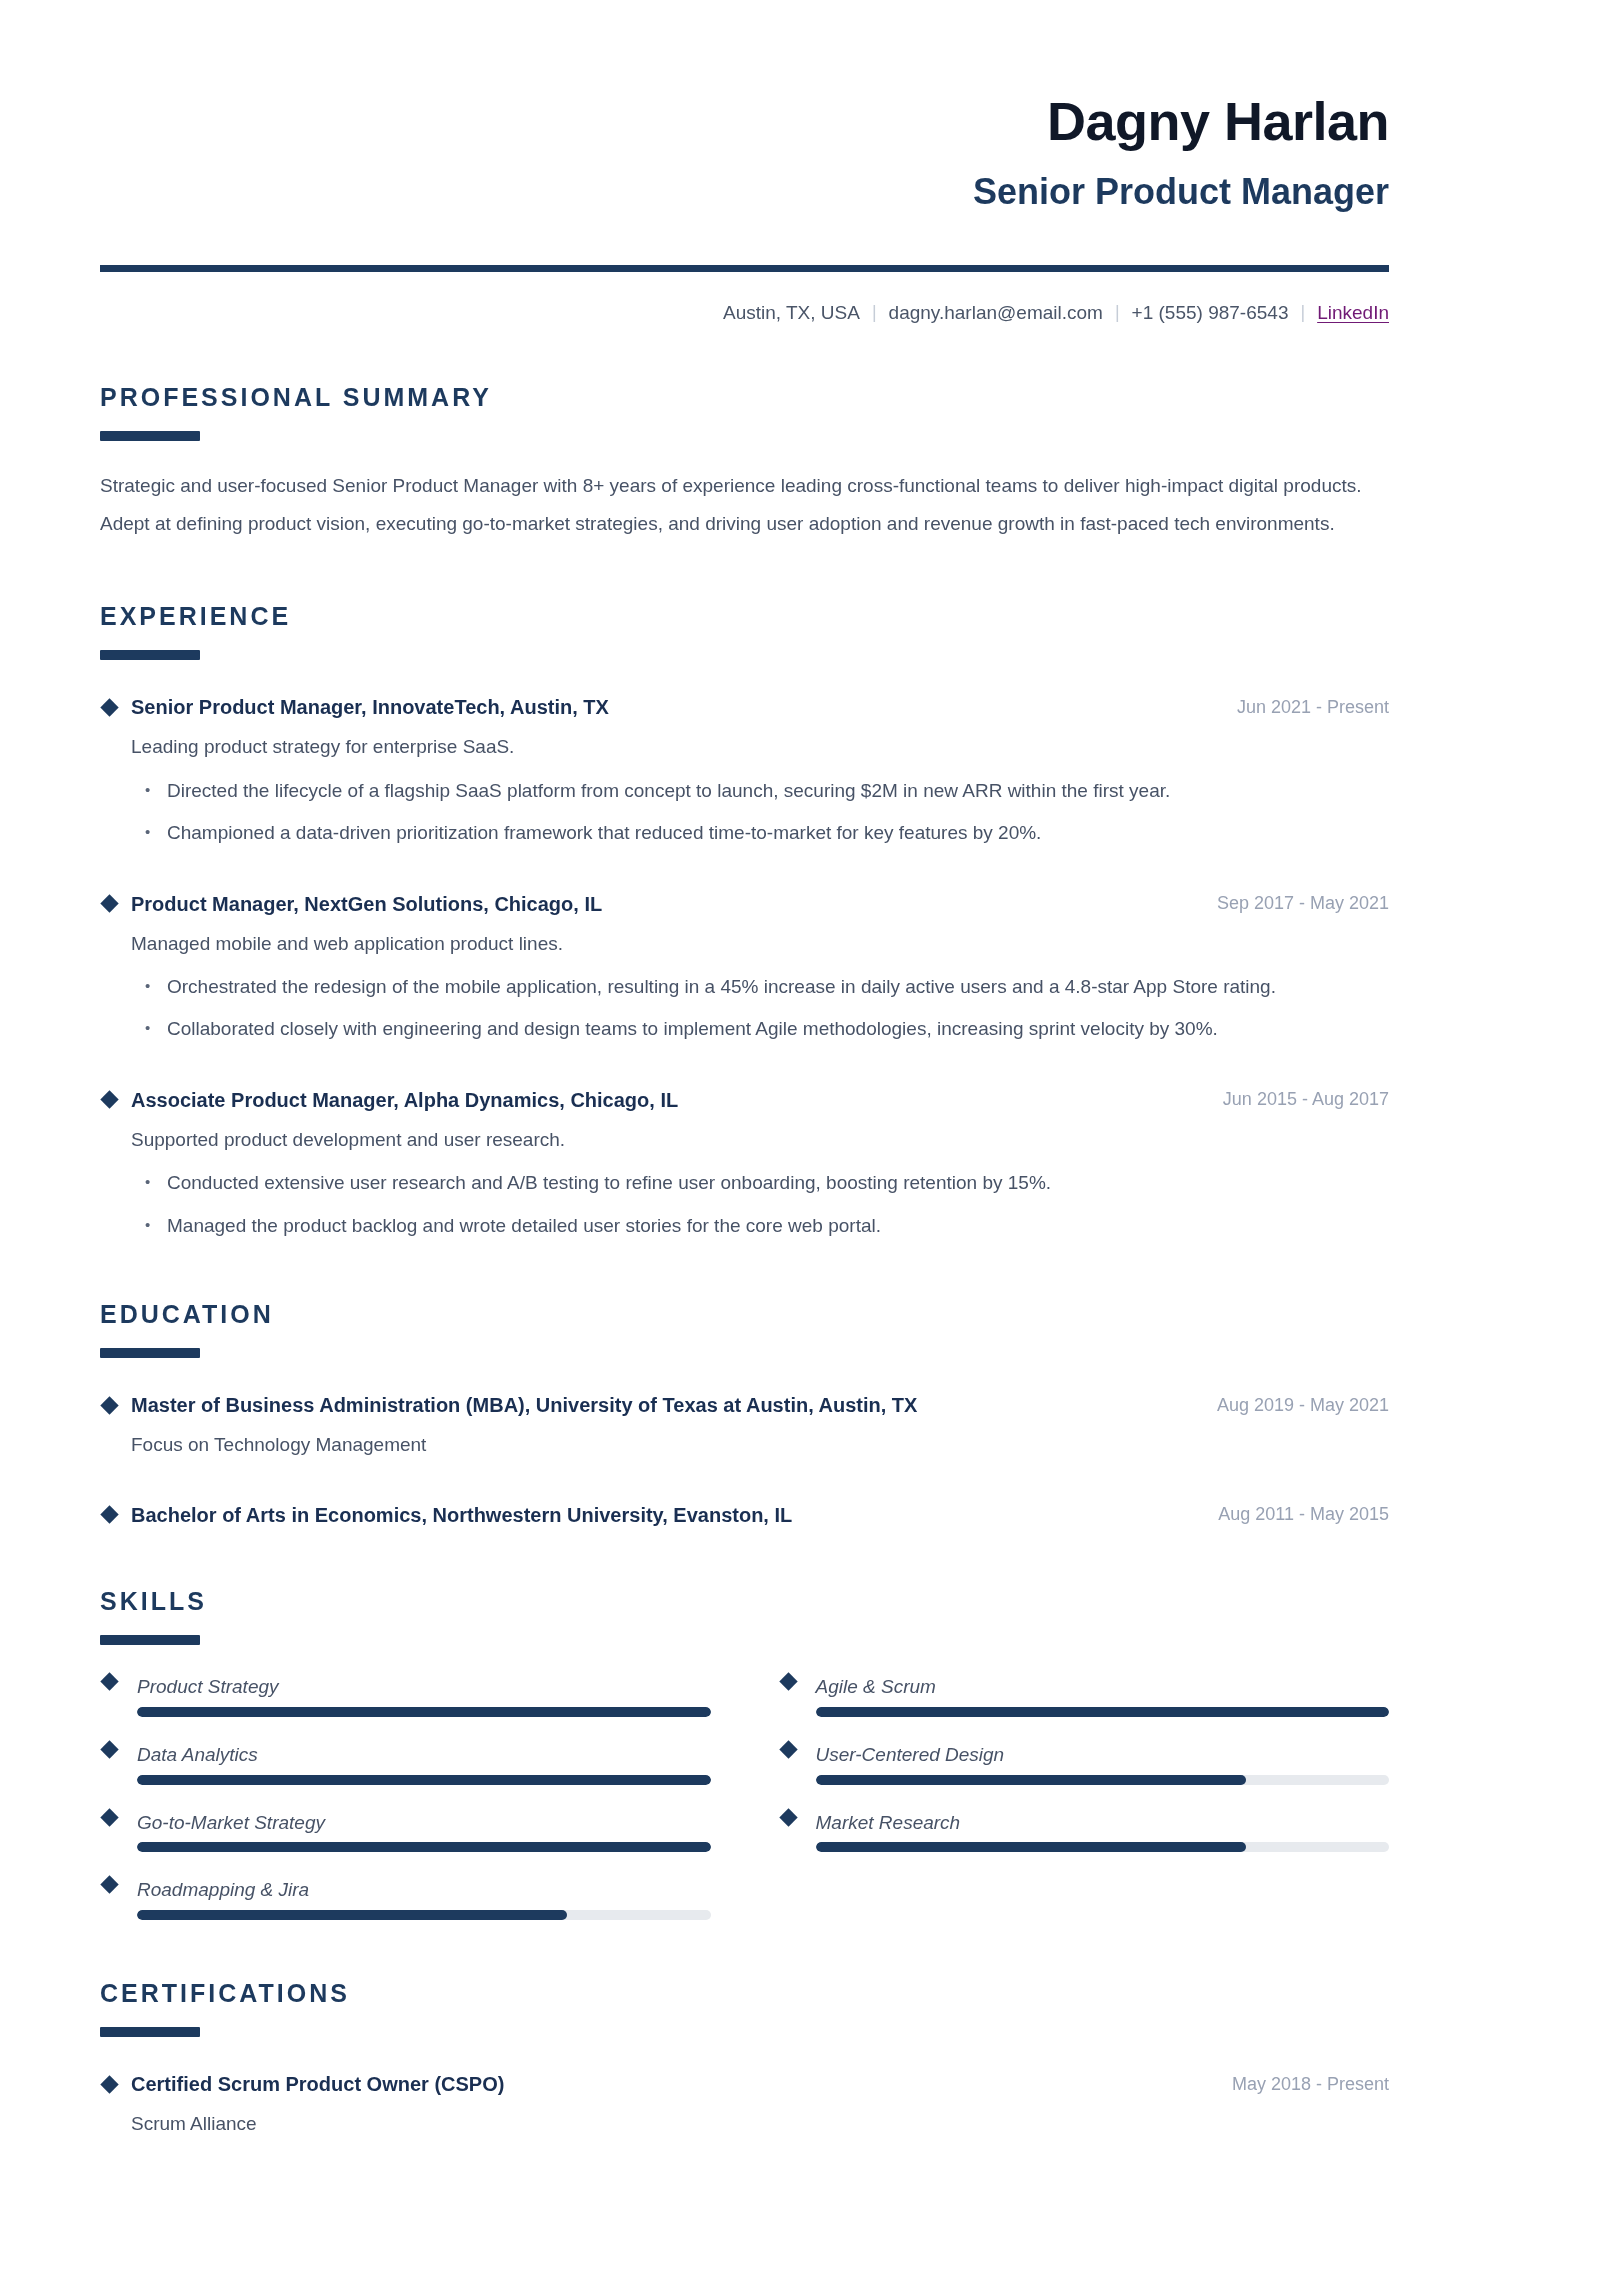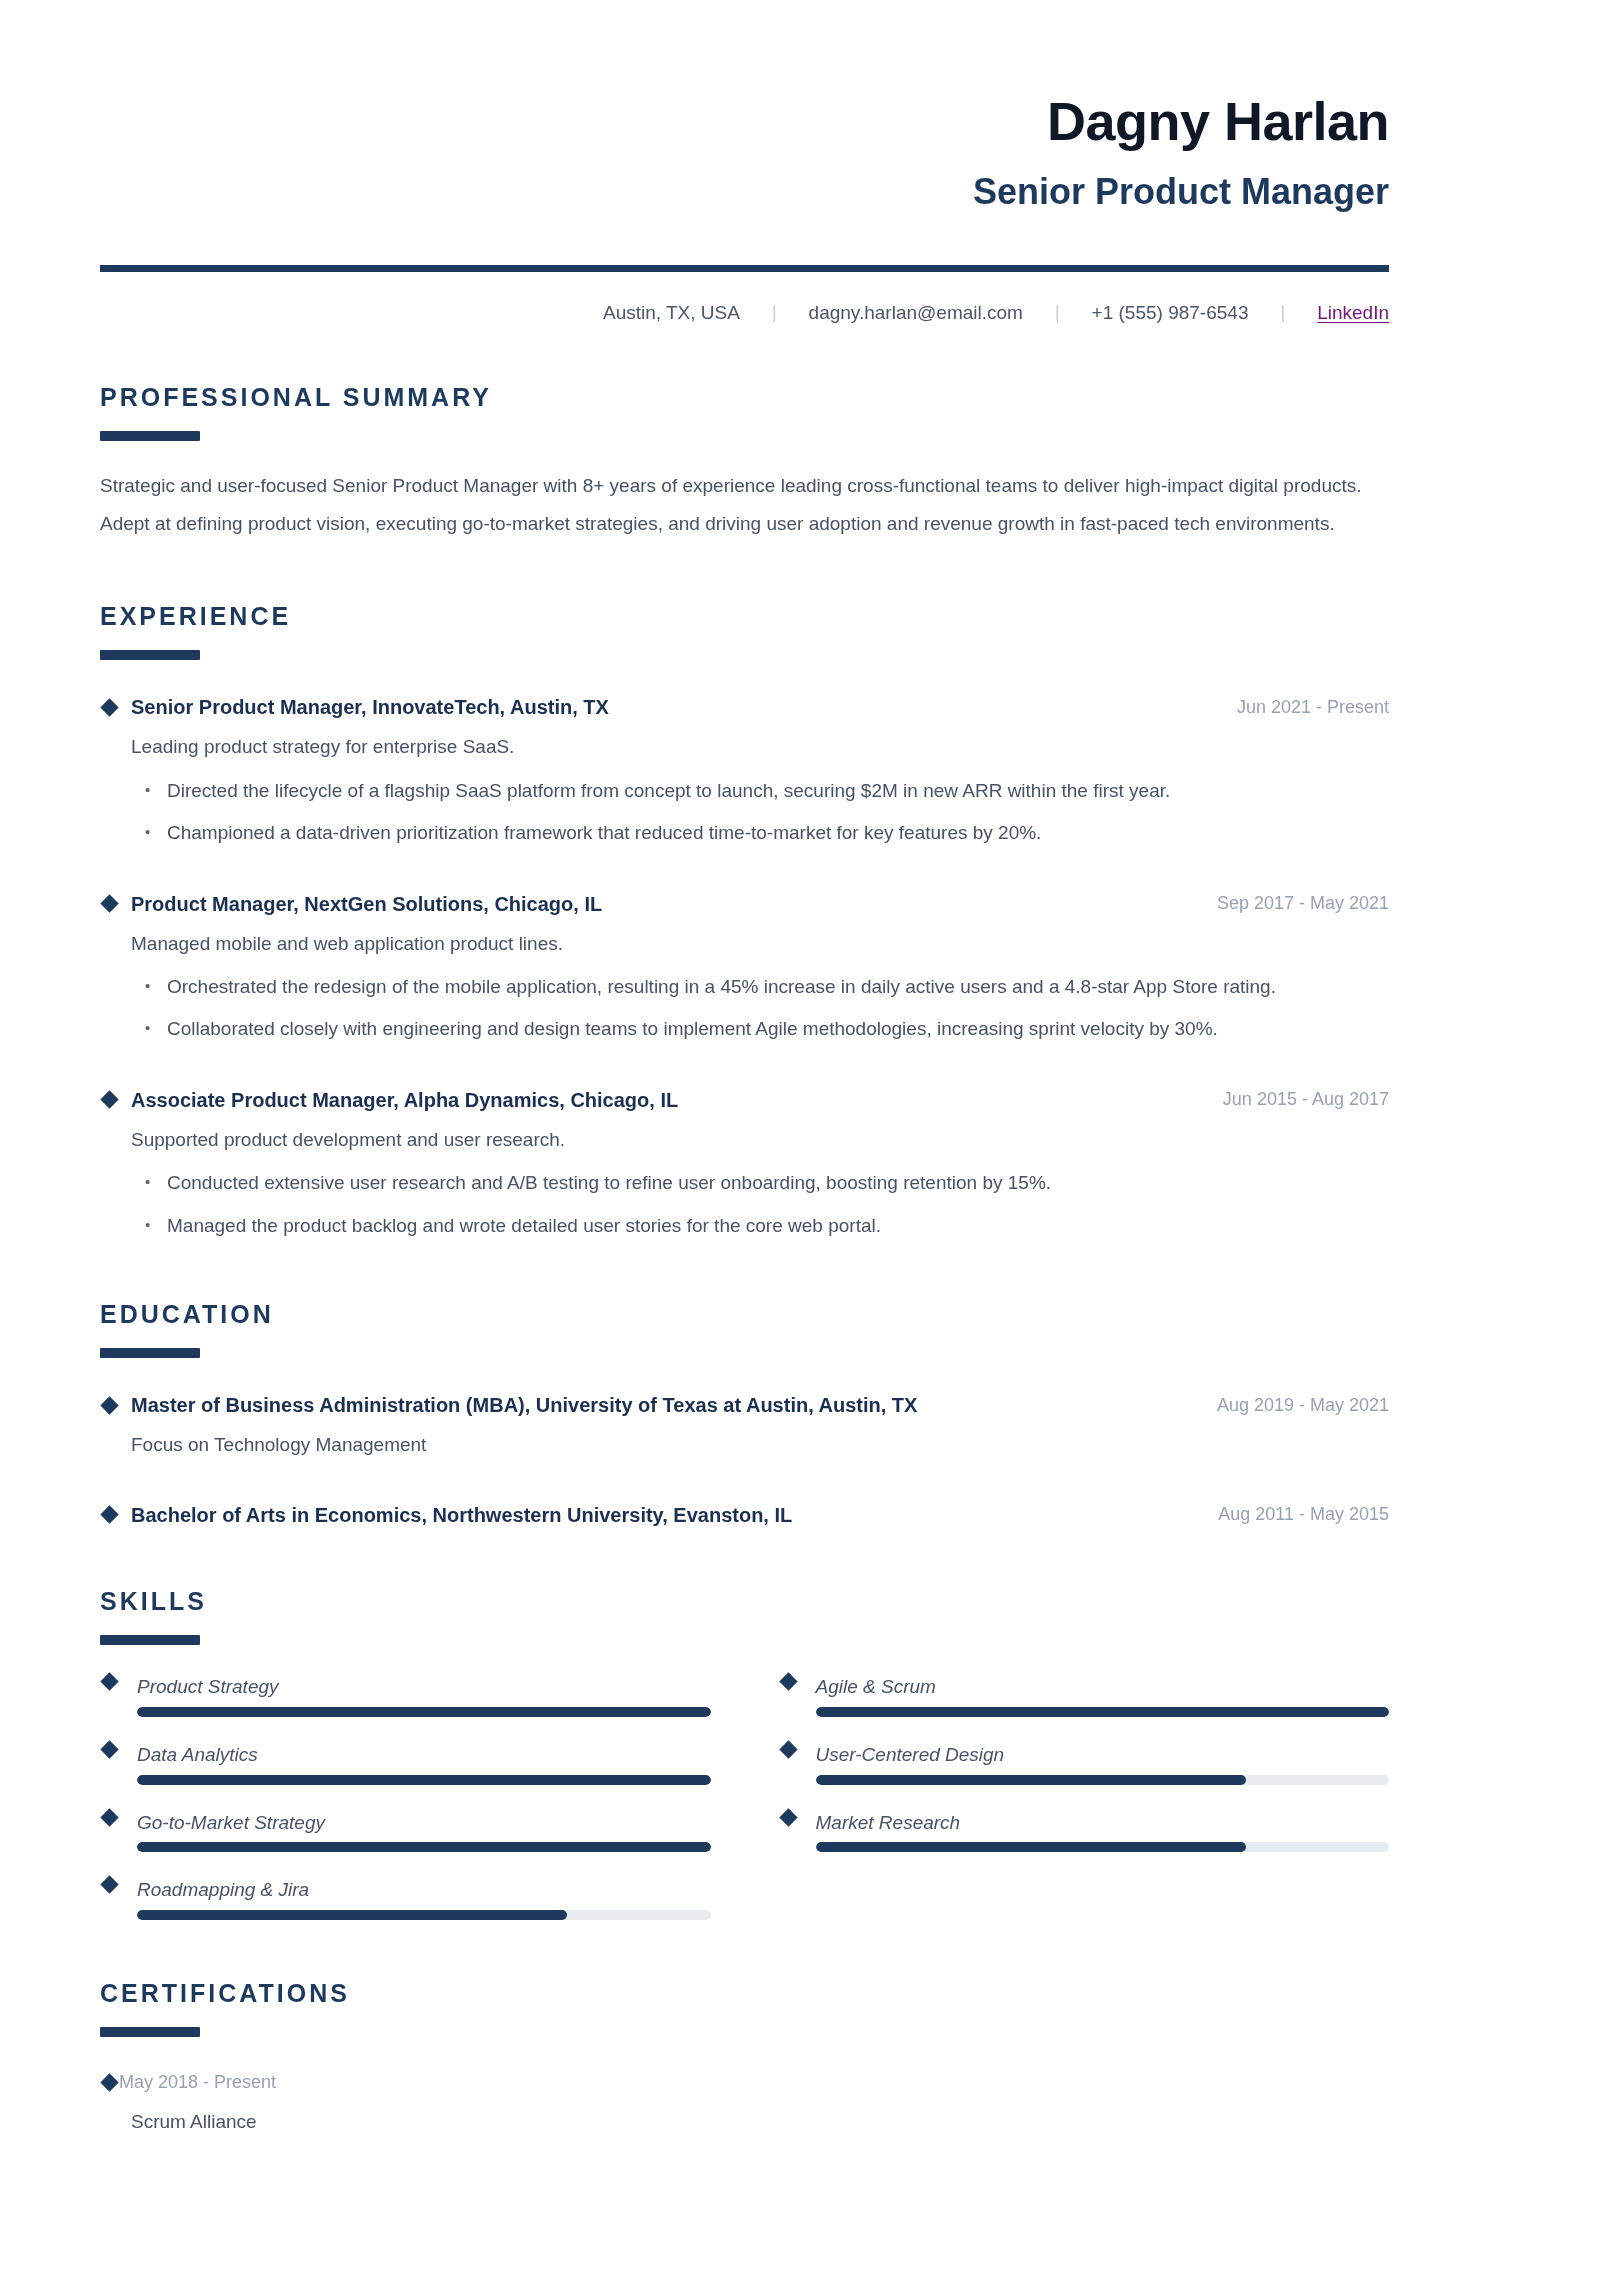--- a/index.html
+++ b/index.html
@@ -19,21 +19,21 @@
     font-size:54px;font-weight:700;color:#101828;
     letter-spacing:-0.5px;line-height:1.15;
   }
   .job-title{
     margin-top:18px;
     font-size:36px;font-weight:700;color:#1d3a5e;line-height:1.2;
   }
   .hdr-rule{margin-top:52px;height:7px;background:#1d3a5e;}
   .contact{
     margin-top:28px;
-    display:flex;justify-content:flex-end;align-items:flex-start;gap:32px;
+    display:flex;justify-content:flex-end;align-items:flex-start;gap:12px;
     font-size:19px;color:#4a5568;line-height:1.35;
   }
   .contact .sep{color:#c6cdd7;font-size:18px;}
   .contact a{color:#701a75;text-decoration:underline;text-underline-offset:3px;cursor:pointer;}
   
   .section{margin-top:56px;}
   .section.tight{margin-top:58px;}
   .sec-title{
     font-size:25px;font-weight:600;color:#1d3a5e;
     letter-spacing:3px;line-height:1.25;
@@ -273,19 +273,20 @@
     </div>
   </div>
 
   <div class="section tight">
     <div class="sec-title">CERTIFICATIONS</div>
     <div class="sec-bar"></div>
 
     <div class="entry">
       <div class="entry-head">
         <span class="diamond"></span>
+        <span class="entry-title">Certified Scrum Product Owner (CSPO)</span>
         <span class="entry-dates">May 2018 - Present</span>
       </div>
       <div class="entry-desc">Scrum Alliance</div>
     </div>
   </div>
 
 </div>
 
 </body></html>

